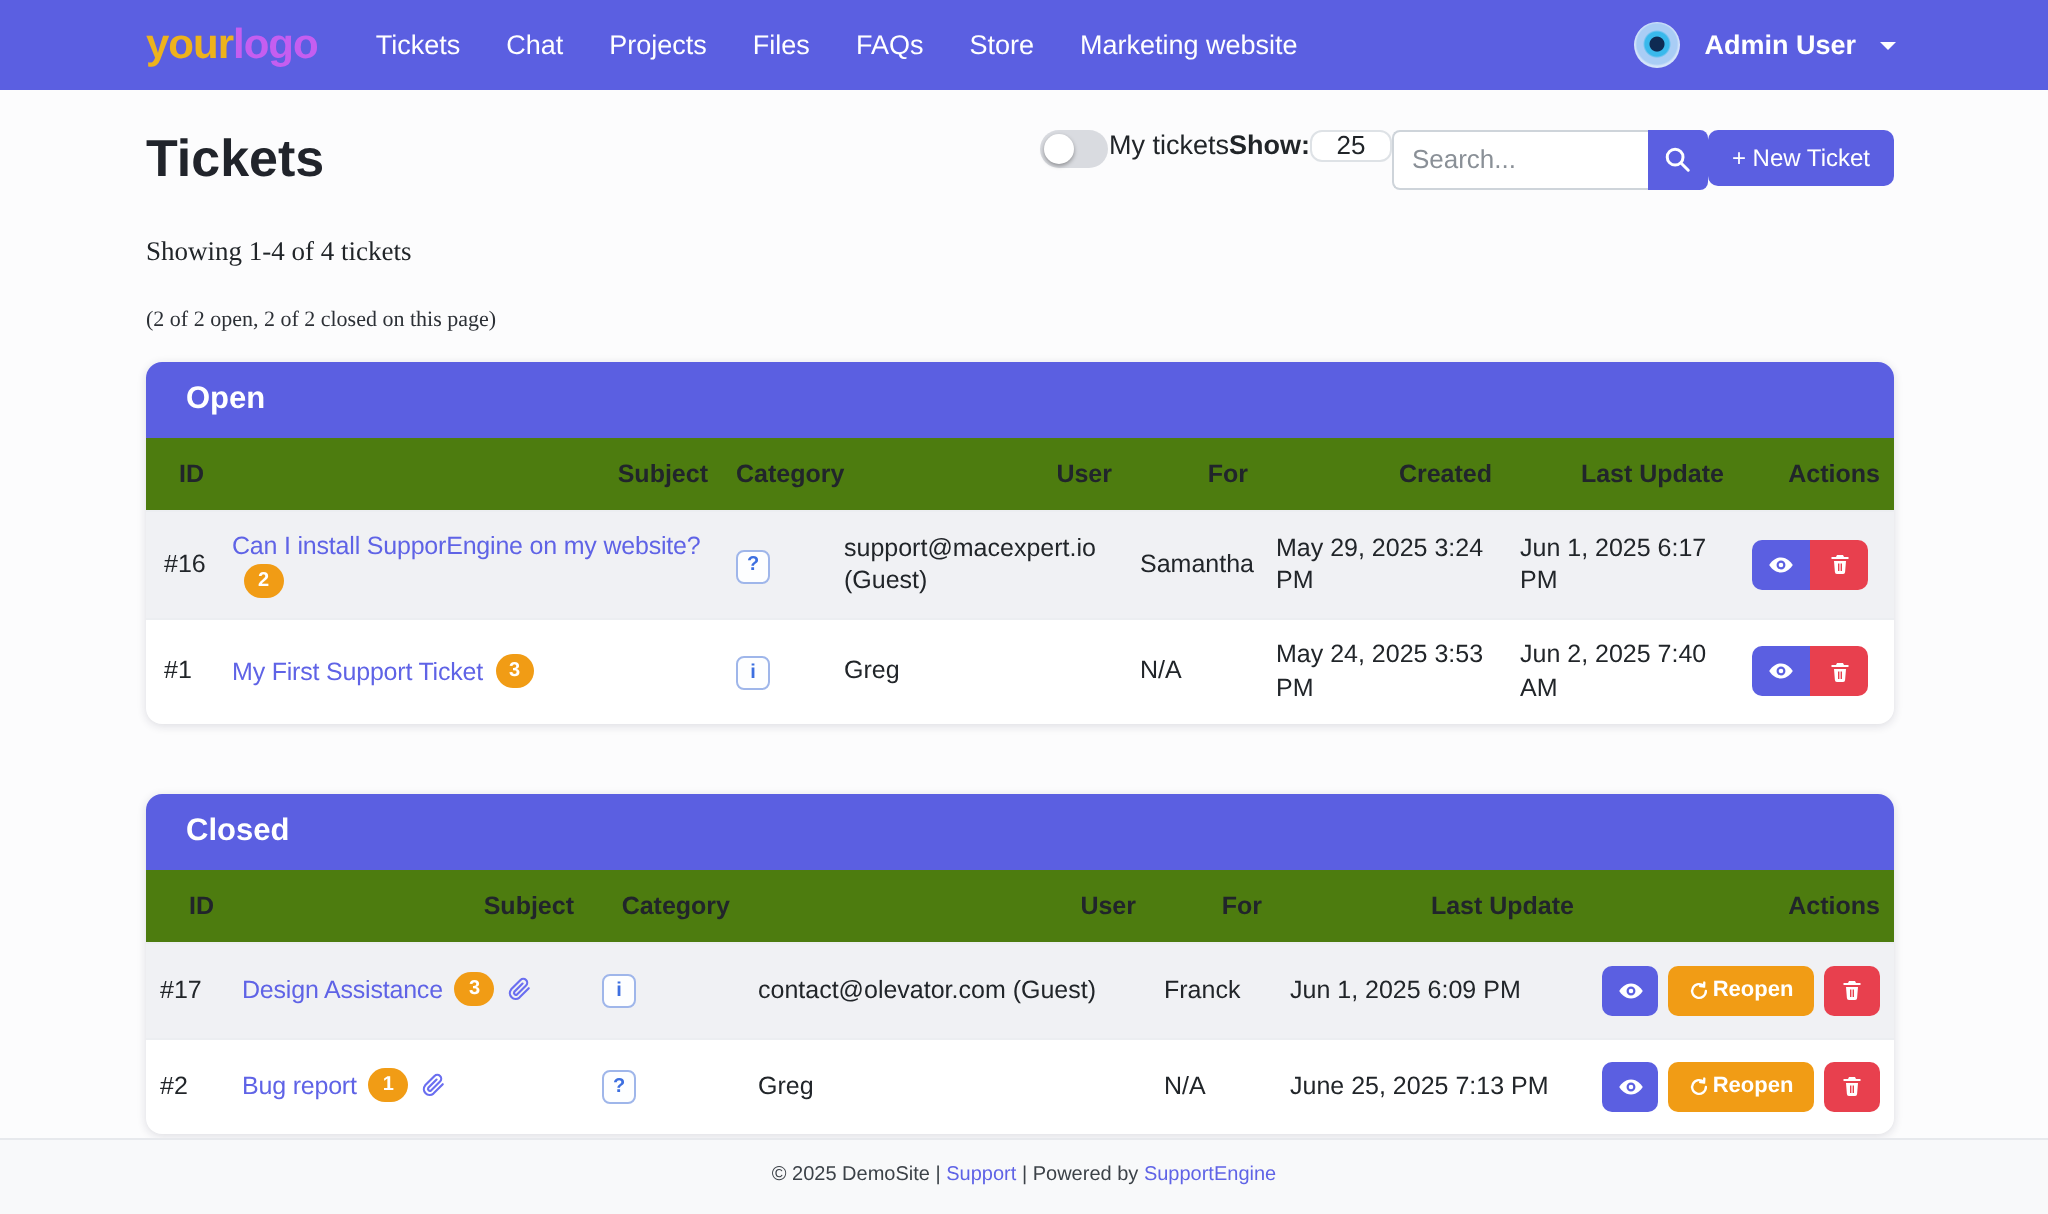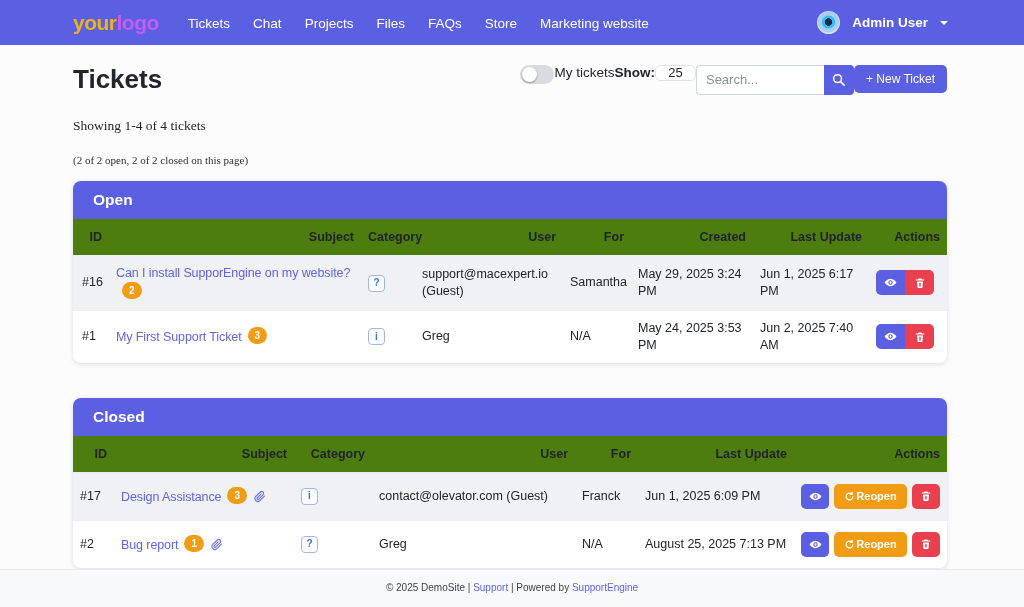--- a/index.html
+++ b/index.html
@@ -284,21 +284,21 @@
           <tr>
             <td>#2</td>
             <td><a class="subject-link" href="#">Bug report</a><span class="badge">1</span><span class="ic clip">
                 <svg viewBox="0 0 24 24" width="13" height="13" fill="none" stroke="currentColor" stroke-width="2" stroke-linecap="round">
                   <path d="M21 11.3l-8.6 8.6a5.4 5.4 0 0 1-7.6-7.6l8.6-8.6a3.6 3.6 0 0 1 5.1 5.1l-8.3 8.3a1.8 1.8 0 0 1-2.5-2.5l7.6-7.6"></path>
                 </svg>
               </span></td>
             <td><span class="cat">?</span></td>
             <td>Greg</td>
             <td>N/A</td>
-            <td>August 25, 2025 7:13 PM</td>
+            <td>June 25, 2025 7:13 PM</td>
             <td>
               <div class="actions">
                 <button class="btn view">
                   <span class="ic">
                     <svg viewBox="0 0 24 24" width="13" height="13" fill="currentColor">
                       <path d="M12 5C6.4 5 2.6 9.7 1.4 11.5a.9.9 0 0 0 0 1C2.6 14.3 6.4 19 12 19s9.4-4.7 10.6-6.5a.9.9 0 0 0 0-1C21.4 9.7 17.6 5 12 5zm0 11.1a4.1 4.1 0 1 1 0-8.2 4.1 4.1 0 0 1 0 8.2zm0-2a2.1 2.1 0 1 0 0-4.2 2.1 2.1 0 0 0 0 4.2z"></path>
                     </svg>
                   </span>
                 </button>
                 <button class="btn reopen">

